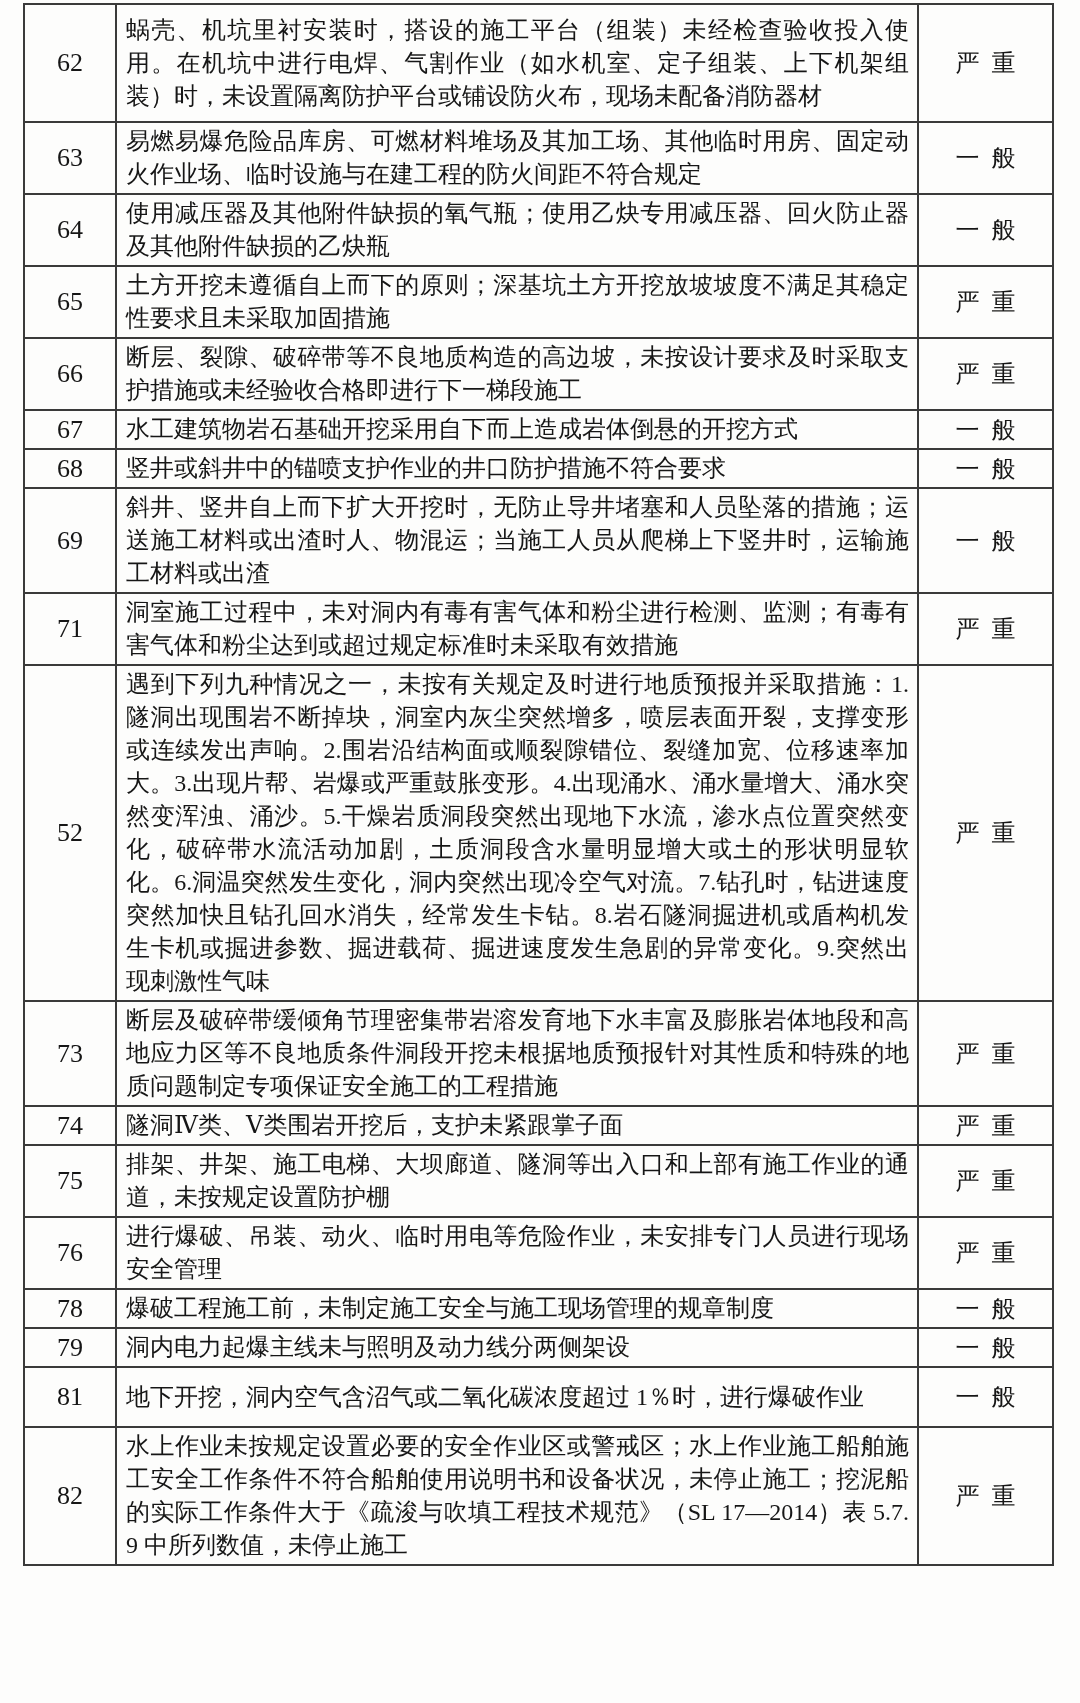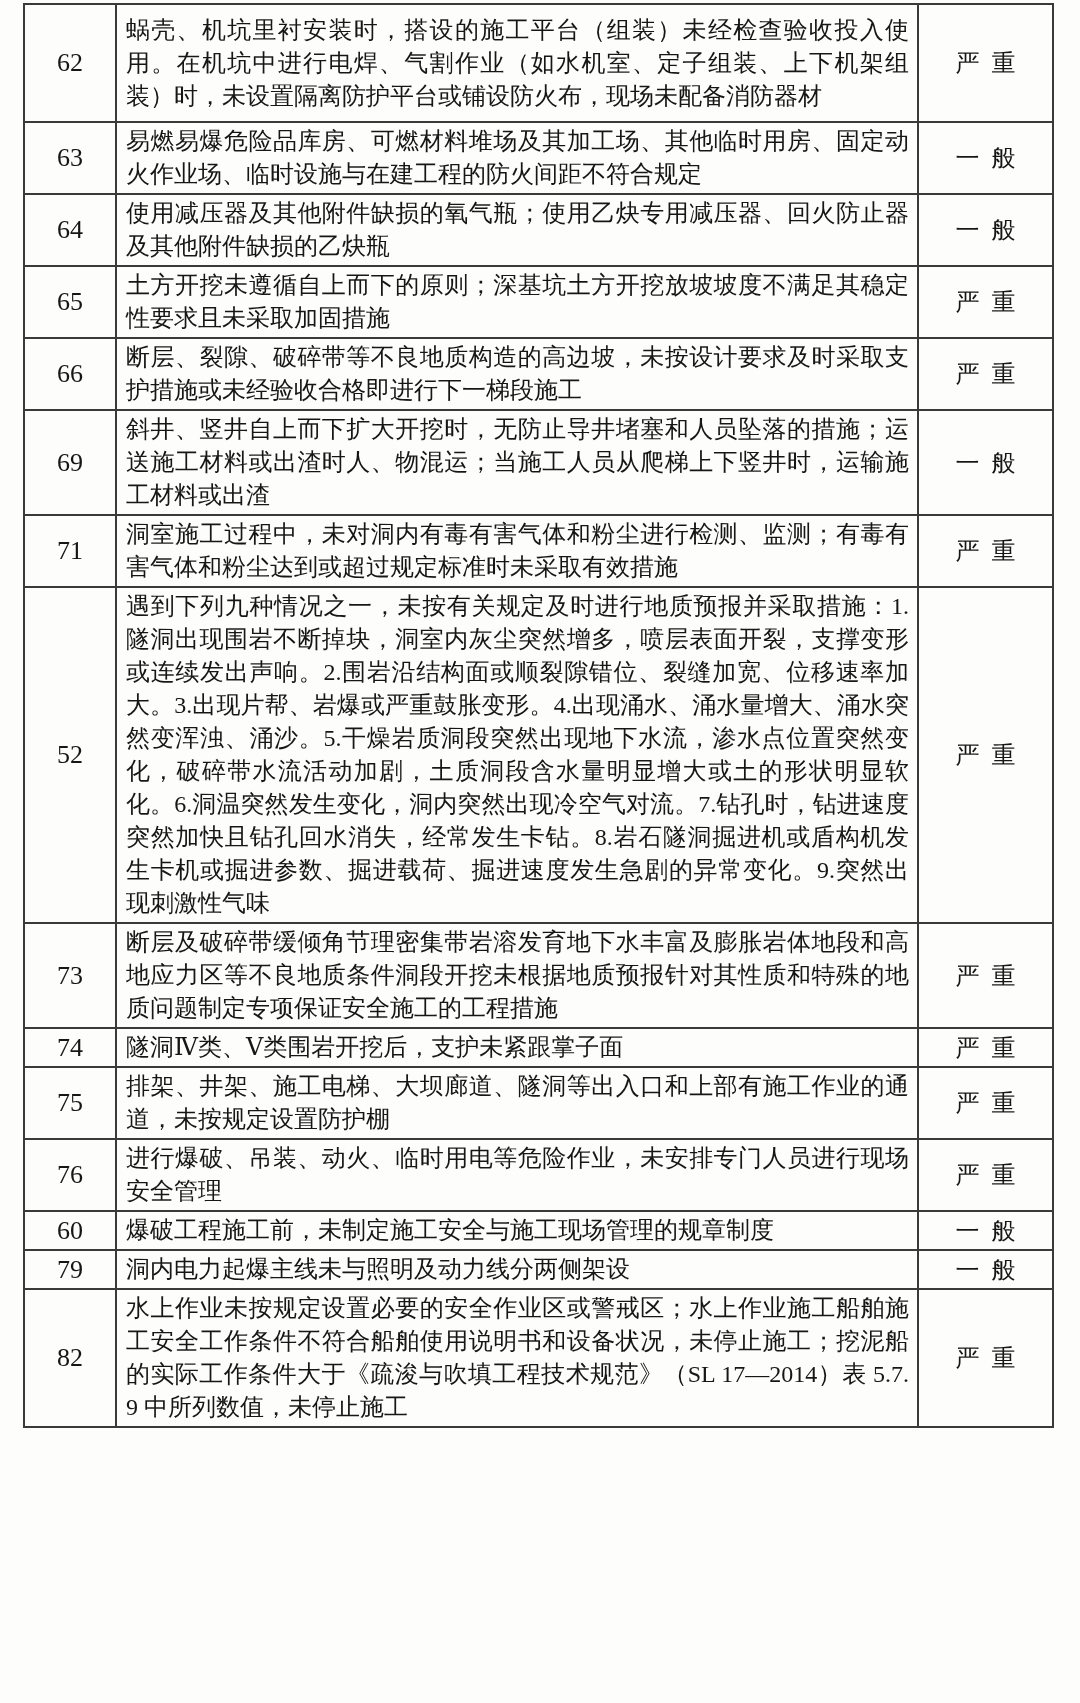--- a/index.html
+++ b/index.html
@@ -84,20 +84,30 @@
       <tr style="height:64px">
         <td class="no-cell">65</td>
         <td class="desc-cell">土方开挖未遵循自上而下的原则；深基坑土方开挖放坡坡度不满足其稳定性要求且未采取加固措施</td>
         <td class="sev-cell"><span class="sev-text">严重</span></td>
       </tr>
       <tr style="height:65px">
         <td class="no-cell">66</td>
         <td class="desc-cell">断层、裂隙、破碎带等不良地质构造的高边坡，未按设计要求及时采取支护措施或未经验收合格即进行下一梯段施工</td>
         <td class="sev-cell"><span class="sev-text">严重</span></td>
       </tr>
+      <tr style="height:37px">
+        <td class="no-cell">67</td>
+        <td class="desc-cell">水工建筑物岩石基础开挖采用自下而上造成岩体倒悬的开挖方式</td>
+        <td class="sev-cell"><span class="sev-text">一般</span></td>
+      </tr>
+      <tr style="height:36px">
+        <td class="no-cell">68</td>
+        <td class="desc-cell">竖井或斜井中的锚喷支护作业的井口防护措施不符合要求</td>
+        <td class="sev-cell"><span class="sev-text">一般</span></td>
+      </tr>
       <tr style="height:100px">
         <td class="no-cell">69</td>
         <td class="desc-cell">斜井、竖井自上而下扩大开挖时，无防止导井堵塞和人员坠落的措施；运送施工材料或出渣时人、物混运；当施工人员从爬梯上下竖井时，运输施工材料或出渣</td>
         <td class="sev-cell"><span class="sev-text">一般</span></td>
       </tr>
       <tr style="height:66px">
         <td class="no-cell">71</td>
         <td class="desc-cell">洞室施工过程中，未对洞内有毒有害气体和粉尘进行检测、监测；有毒有害气体和粉尘达到或超过规定标准时未采取有效措施</td>
         <td class="sev-cell"><span class="sev-text">严重</span></td>
       </tr>
@@ -120,27 +130,32 @@
         <td class="no-cell">75</td>
         <td class="desc-cell">排架、井架、施工电梯、大坝廊道、隧洞等出入口和上部有施工作业的通道，未按规定设置防护棚</td>
         <td class="sev-cell"><span class="sev-text">严重</span></td>
       </tr>
       <tr style="height:65px">
         <td class="no-cell">76</td>
         <td class="desc-cell">进行爆破、吊装、动火、临时用电等危险作业，未安排专门人员进行现场安全管理</td>
         <td class="sev-cell"><span class="sev-text">严重</span></td>
       </tr>
       <tr style="height:39px">
-        <td class="no-cell">60</td>
+        <td class="no-cell">78</td>
         <td class="desc-cell">爆破工程施工前，未制定施工安全与施工现场管理的规章制度</td>
         <td class="sev-cell"><span class="sev-text">一般</span></td>
       </tr>
       <tr style="height:31px">
         <td class="no-cell">79</td>
         <td class="desc-cell">洞内电力起爆主线未与照明及动力线分两侧架设</td>
+        <td class="sev-cell"><span class="sev-text">一般</span></td>
+      </tr>
+      <tr style="height:60px">
+        <td class="no-cell">81</td>
+        <td class="desc-cell">地下开挖，洞内空气含沼气或二氧化碳浓度超过 1％时，进行爆破作业</td>
         <td class="sev-cell"><span class="sev-text">一般</span></td>
       </tr>
       <tr style="height:129px">
         <td class="no-cell">82</td>
         <td class="desc-cell">水上作业未按规定设置必要的安全作业区或警戒区；水上作业施工船舶施工安全工作条件不符合船舶使用说明书和设备状况，未停止施工；挖泥船的实际工作条件大于《疏浚与吹填工程技术规范》（SL 17—2014）表 5.7.9 中所列数值，未停止施工</td>
         <td class="sev-cell"><span class="sev-text">严重</span></td>
       </tr>
 
     </tbody>
   </table>

